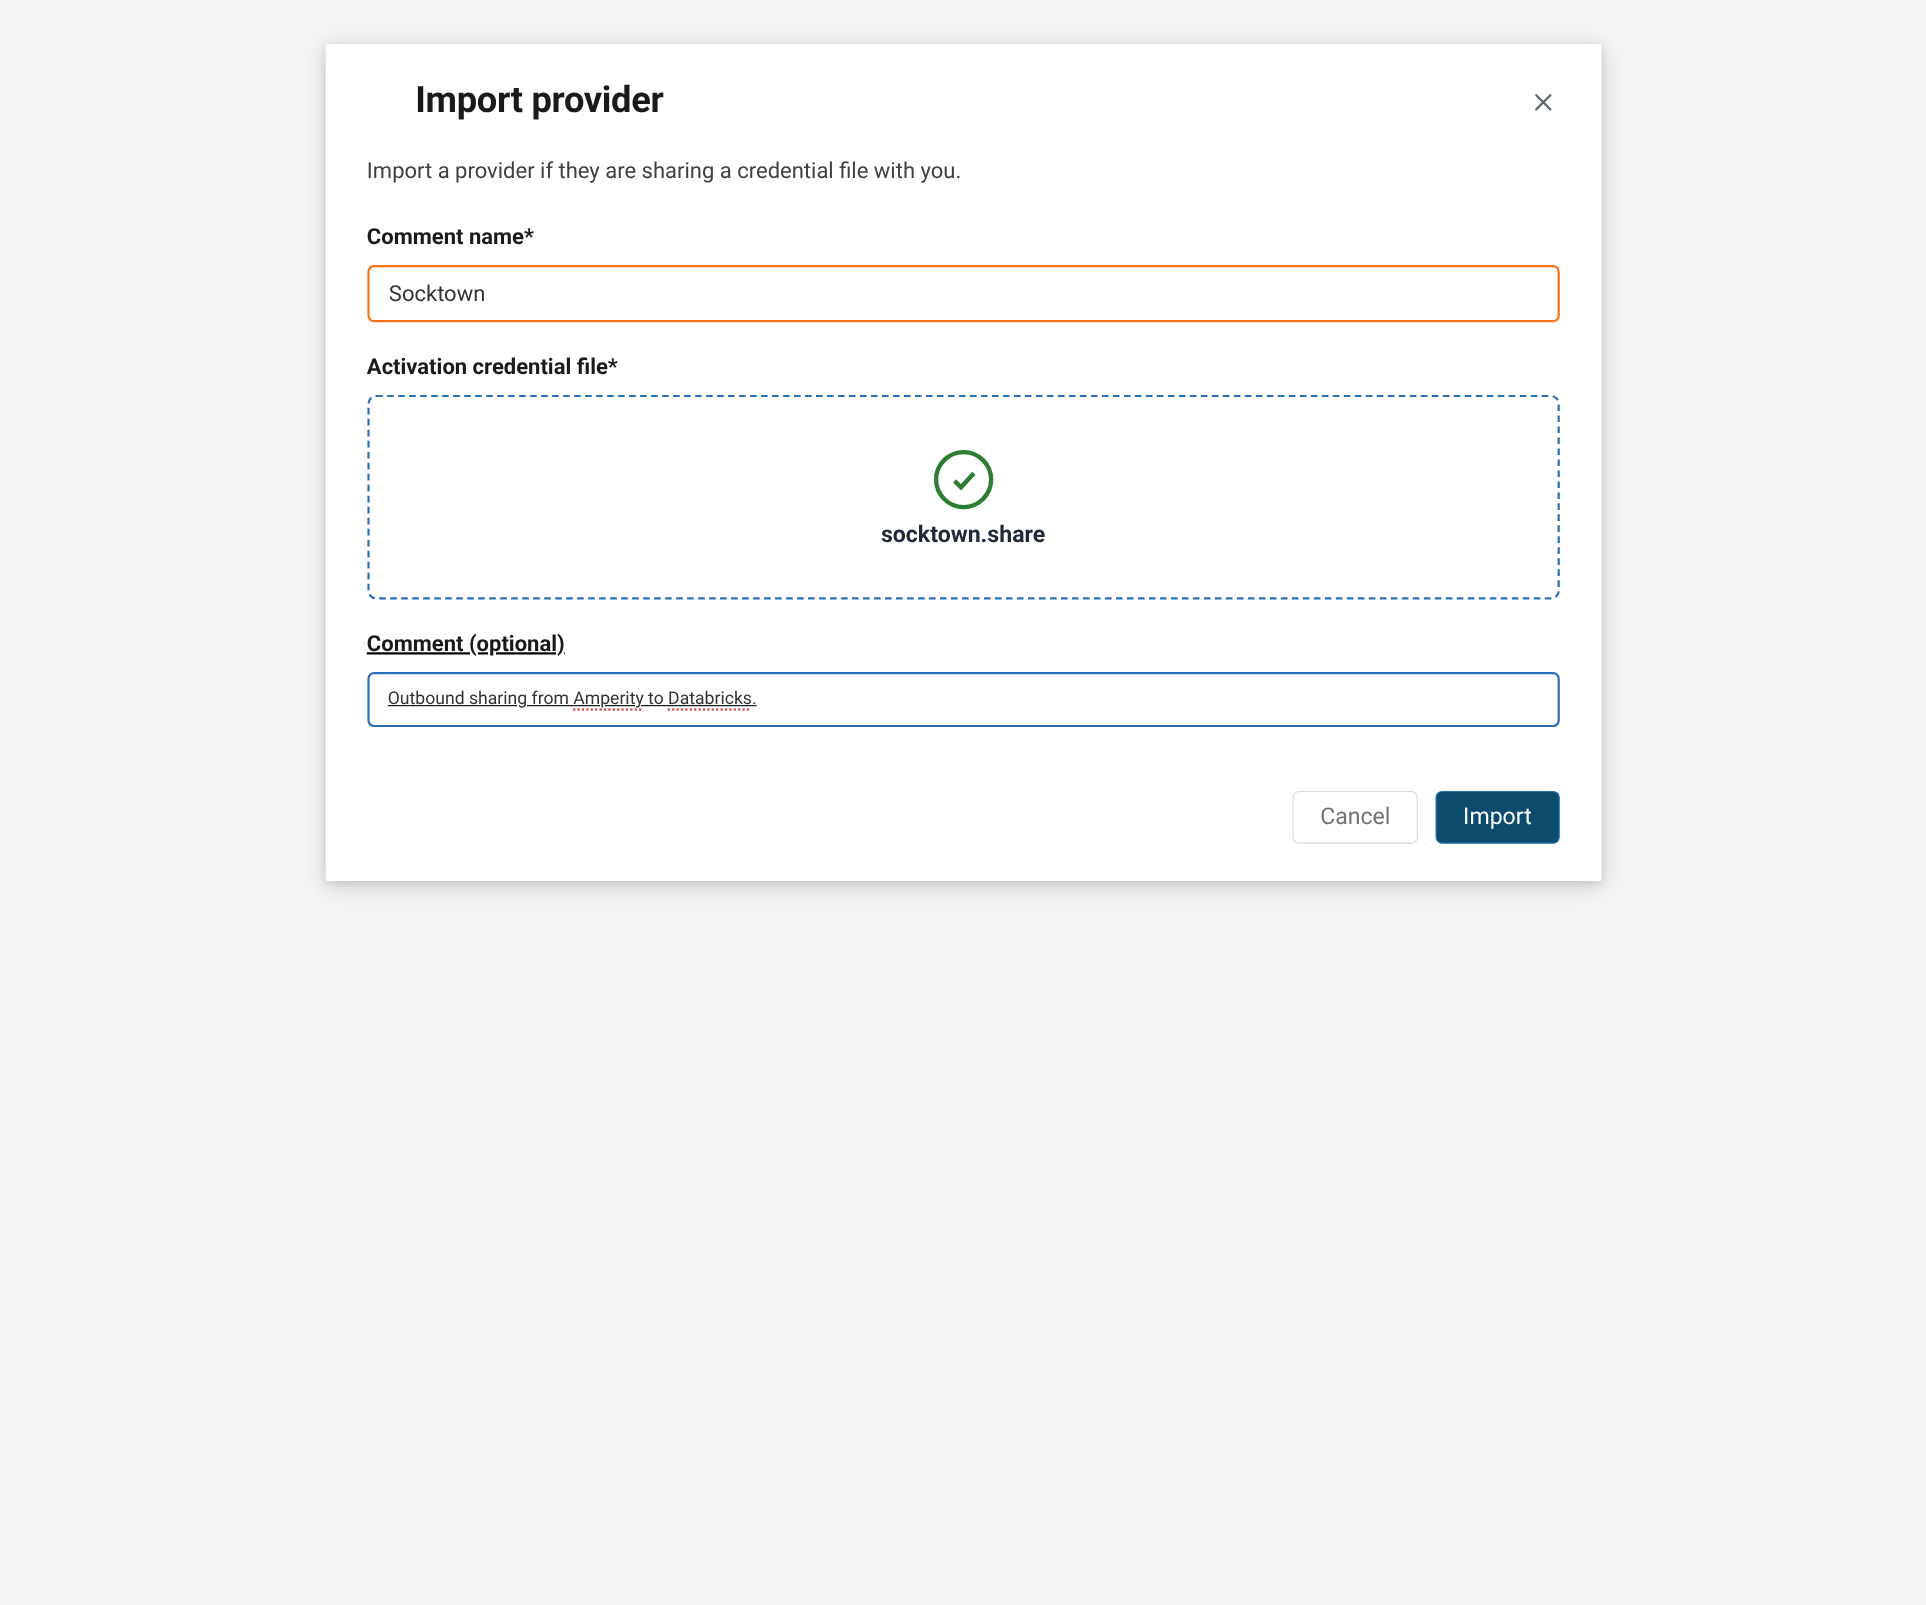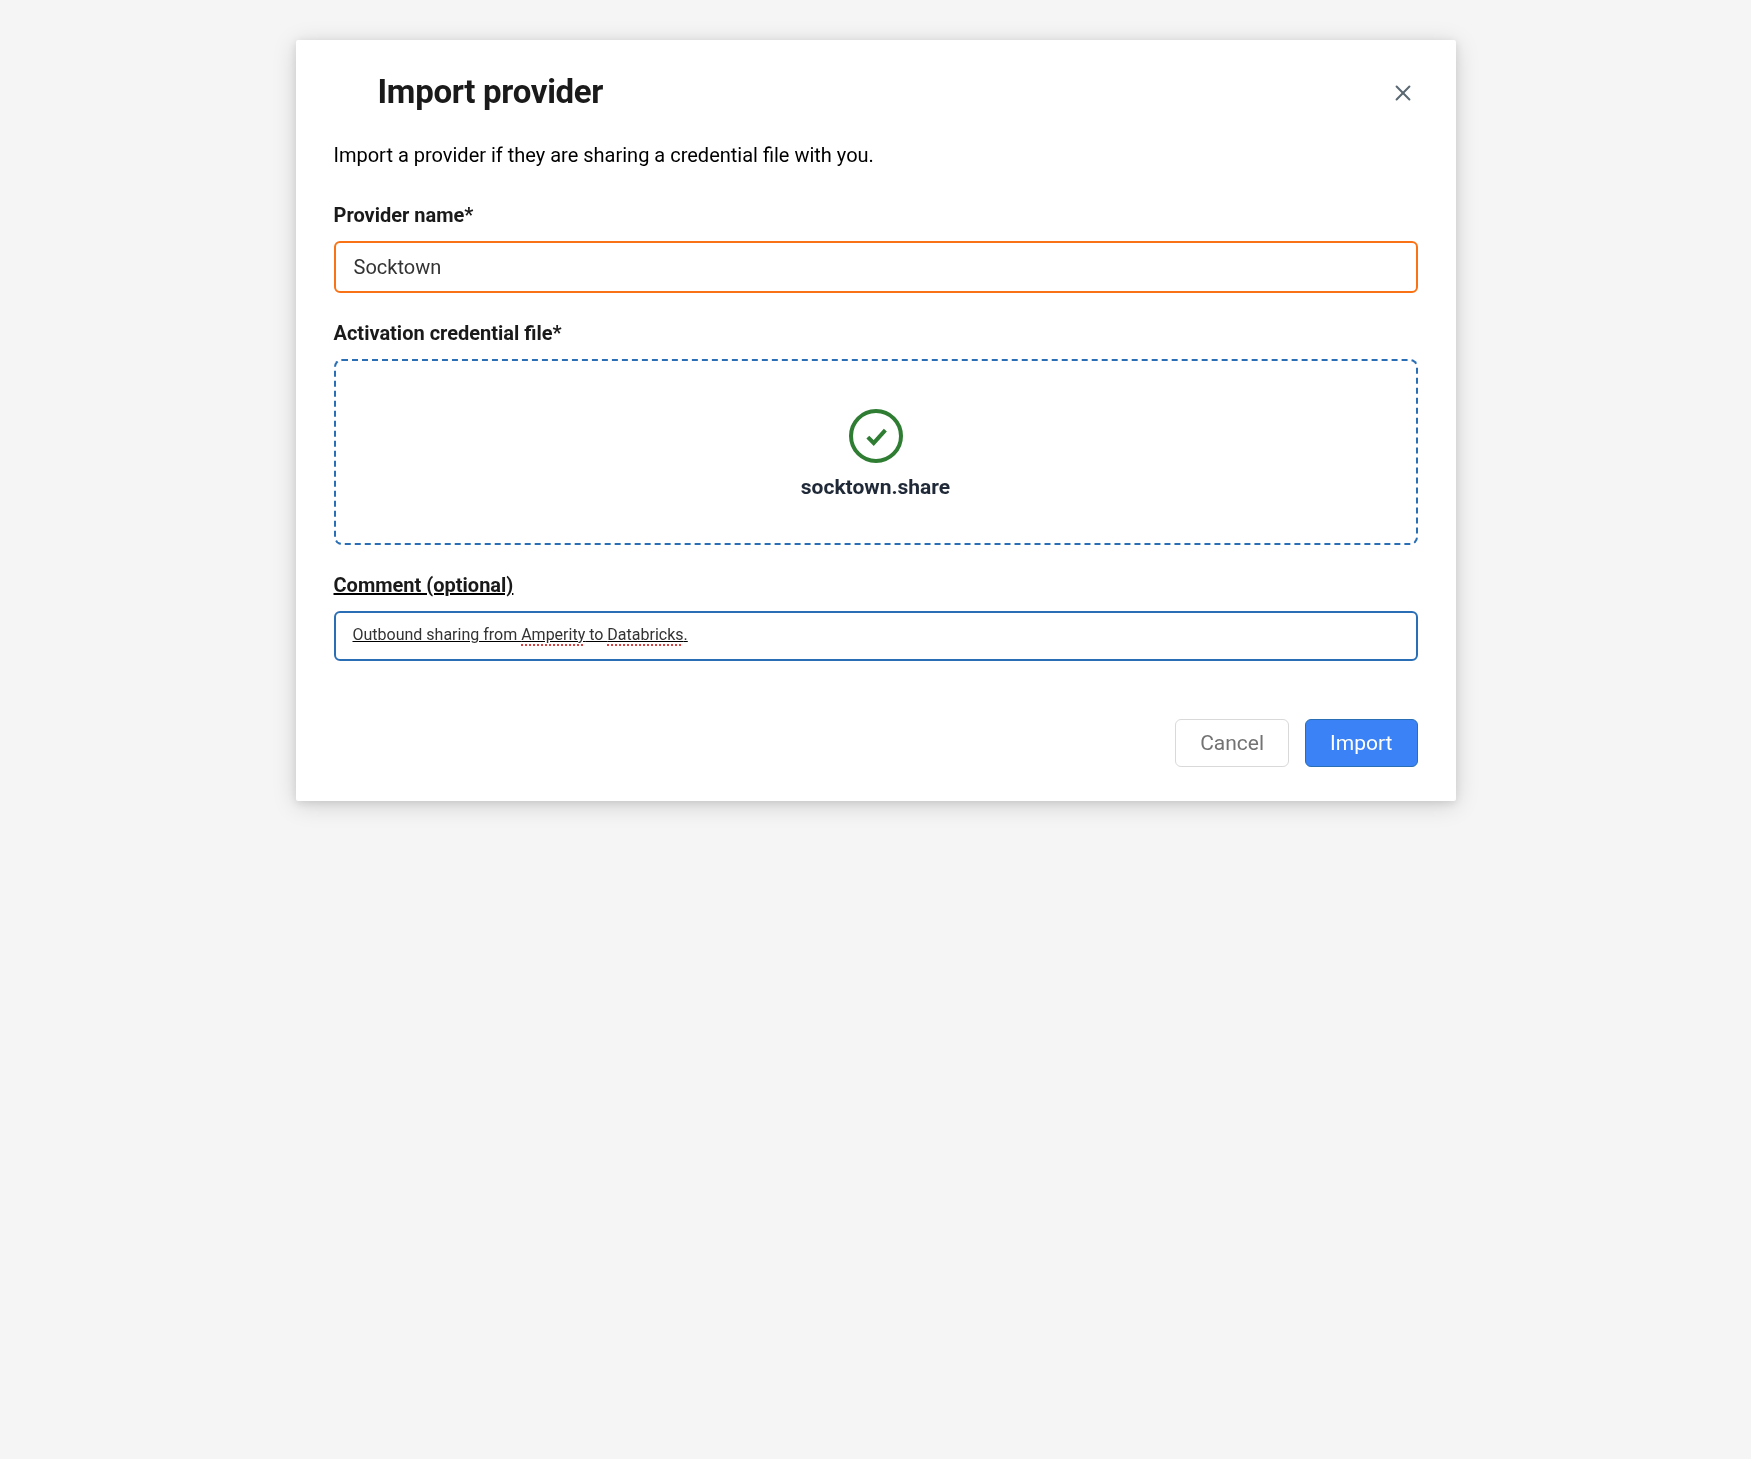--- a/index.html
+++ b/index.html
@@ -44,21 +44,21 @@
       align-items: center;
       justify-content: center;
       margin-top: 6px;
     }
     .close-btn svg {
       width: 22px;
       height: 22px;
     }
     .description {
       font-size: 20px;
-      color: #000000;
+      color: #404040;
       margin-bottom: 34px;
       line-height: 1.4;
     }
     .field-group {
       margin-bottom: 28px;
     }
     .field-label {
       font-size: 20px;
       font-weight: 700;
       color: #1a1a1a;
@@ -136,21 +136,21 @@
       cursor: pointer;
       font-family: inherit;
       border: 1px solid transparent;
     }
     .btn-secondary {
       background: #ffffff;
       color: #737373;
       border: 1px solid #d9d9d9;
     }
     .btn-primary {
-      background: #3b82f6;
+      background: #0c4a6e;
       color: #ffffff;
       border: 1px solid #2a6fb5;
       text-align: center;
     }
     .comment-display {
       width: 100%;
       border: 2px solid #2a6fb5;
       border-radius: 6px;
       padding: 11px 17px;
       font-size: 16px;
@@ -170,21 +170,21 @@
       <svg viewBox="0 0 24 24" fill="none" stroke="currentColor" stroke-width="2.2" stroke-linecap="round">
         <line x1="5" y1="5" x2="19" y2="19"></line>
         <line x1="19" y1="5" x2="5" y2="19"></line>
       </svg>
     </div>
   </div>
 
   <p class="description">Import a provider if they are sharing a credential file with you.</p>
 
   <div class="field-group">
-    <label class="field-label">Provider name*</label>
+    <label class="field-label">Comment name*</label>
     <input type="text" class="text-input" value="Socktown" style="">
   </div>
 
   <div class="field-group">
     <label class="field-label">Activation credential file*</label>
     <div class="dropzone">
       <div class="check-circle">
         <svg viewBox="0 0 24 24">
           <polyline points="5 13 10 18 20 7"></polyline>
         </svg>

